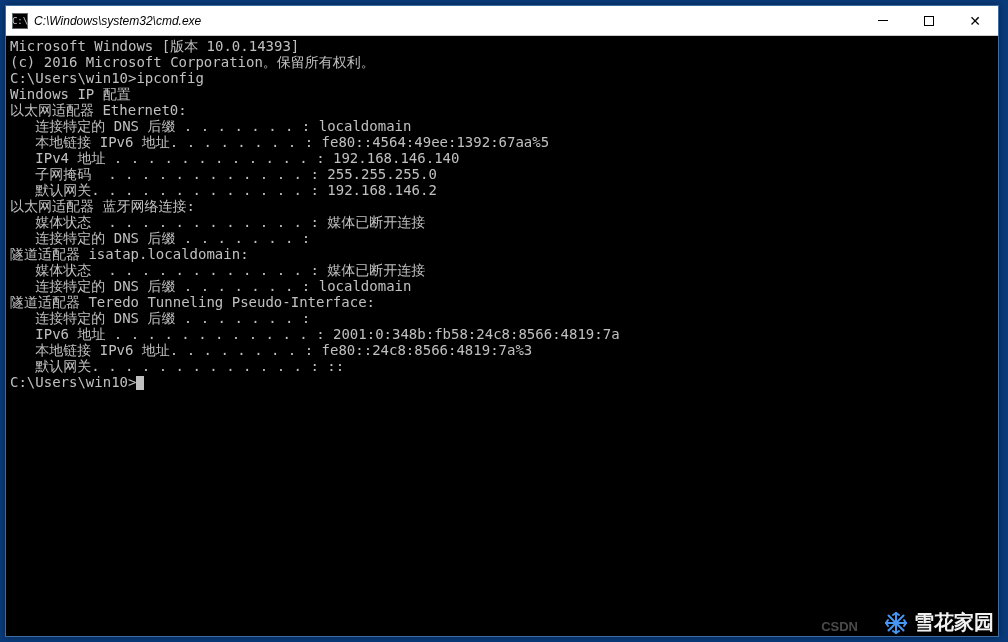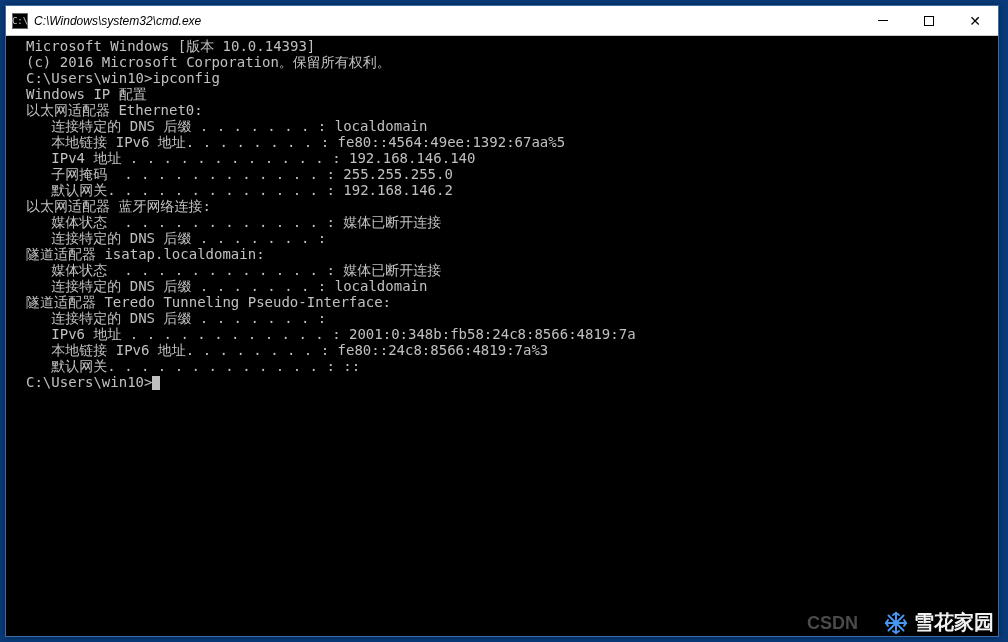--- a/index.html
+++ b/index.html
@@ -61,21 +61,21 @@
     .min-line { width:10px; height:1px; background:#000; }
     .max-box { width:10px; height:10px; border:1px solid #000; }
     .close-x { font-size:14px; line-height:1; }
     .terminal {
       flex: 1;
       background: #000;
       color: #c0c0c0;
       font-family: "NSimSun", "SimSun", "Consolas", monospace;
       font-size: 14px;
       line-height: 16px;
-      padding: 2px 20px;
+      padding: 2px 4px;
       white-space: pre;
       overflow: hidden;
       position: relative;
     }
     .terminal-line { white-space: pre; }
     .cursor {
       display: inline-block;
       width: 8px; height: 14px;
       background: #c0c0c0;
       vertical-align: text-bottom;
@@ -96,21 +96,21 @@
     }
     .snow-icon {
       width: 24px; height: 24px;
       color: #4aa0ff;
     }
     .csdn-label {
       position: absolute;
       right: 150px;
       bottom: 8px;
       font-family: "Arial", sans-serif;
-      font-size: 18px;
+      font-size: 13px;
       font-weight: bold;
       color: #888;
       opacity: 0.55;
       z-index: 15;
     }
   </style>
 </head>
 <body>
 
 <div class="window">

